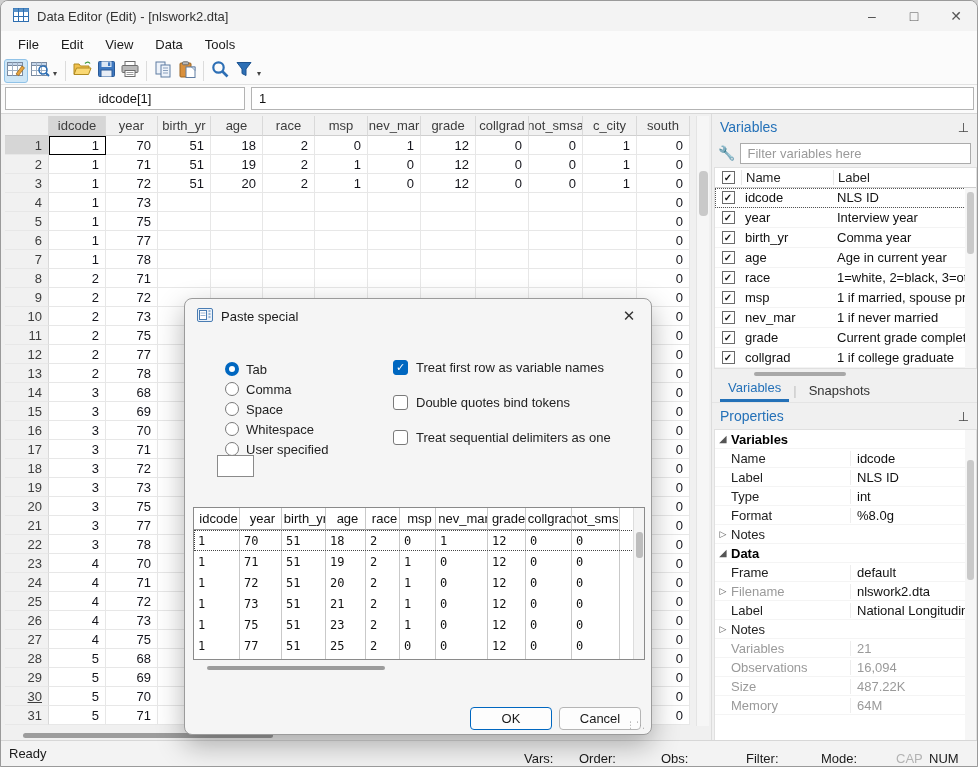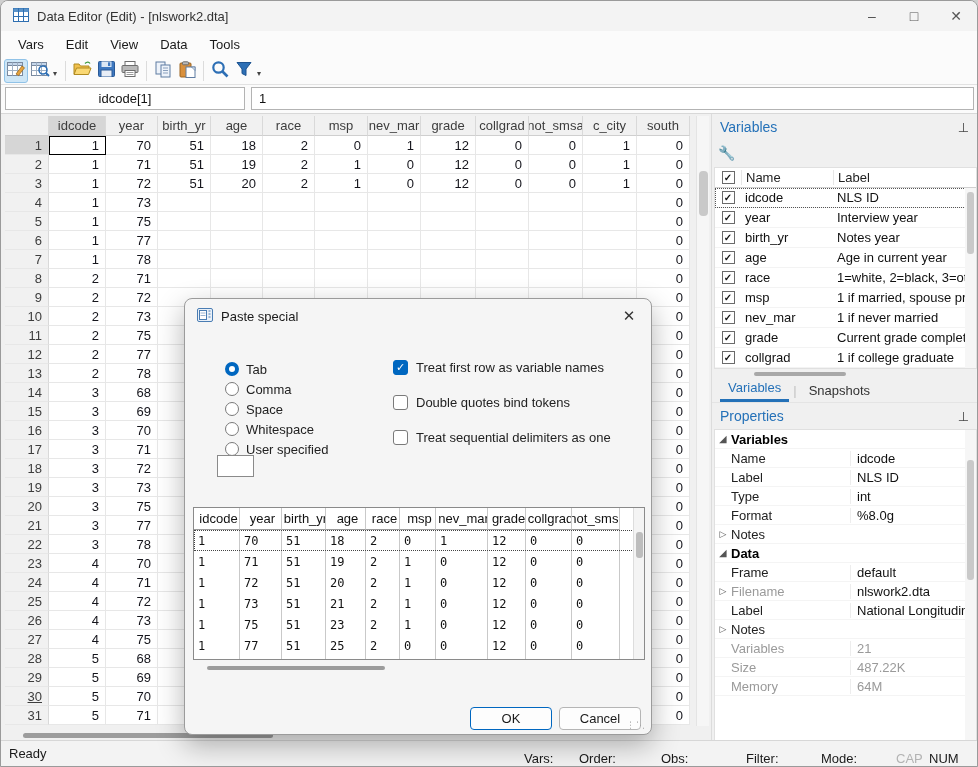--- a/index.html
+++ b/index.html
@@ -134,21 +134,21 @@
     </span>
     <span class="title">Data Editor (Edit) - [nlswork2.dta]</span>
     <div class="wincontrols">
       <div class="winbtn">–</div>
       <div class="winbtn">□</div>
       <div class="winbtn">✕</div>
     </div>
   </div>
 
   <div class="menubar" id="menubar">
-      <span class="menuitem">Vars</span>
+      <span class="menuitem">File</span>
       <span class="menuitem">Edit</span>
       <span class="menuitem">View</span>
       <span class="menuitem">Data</span>
       <span class="menuitem">Tools</span>
     </div>
 
   <div class="toolbar">
     <div class="tbtn active">
       <span>
         <svg width="19" height="17" viewBox="0 0 19 17">
@@ -742,20 +742,21 @@
         <div class="thumb" style="left:18px;width:250px;"></div>
       </div>
 
     <div class="rightpanel">
       <div class="panetitle">
         <span>Variables</span>
         <span class="pin">⊥</span>
       </div>
       <div class="filterrow">
         <span class="wrench">🔧</span>
+        <div class="filterinput">Filter variables here</div>
       </div>
       <div class="varlist">
         <div class="vlhead">
           <span class="c1">
               <span class="cb">✓</span>
             </span>
           <span class="c2">Name</span>
           <span class="c3">Label</span>
         </div>
         <div id="varrows">
@@ -771,21 +772,21 @@
                 <span class="cb">✓</span>
               </span>
               <span class="c2">year</span>
               <span class="c3">Interview year</span>
             </div>
             <div class="vlrow">
               <span class="c1">
                 <span class="cb">✓</span>
               </span>
               <span class="c2">birth_yr</span>
-              <span class="c3">Notes year</span>
+              <span class="c3">Comma year</span>
             </div>
             <div class="vlrow">
               <span class="c1">
                 <span class="cb">✓</span>
               </span>
               <span class="c2">age</span>
               <span class="c3">Age in current year</span>
             </div>
             <div class="vlrow">
               <span class="c1">
@@ -895,20 +896,25 @@
               </div>
               <div class="prow">
                 <span class="tri">▷</span>
                 <span class="plabel">Notes</span>
                 <span class="pvalue"></span>
               </div>
               <div class="prow grayed">
                 <span class="tri"></span>
                 <span class="plabel">Variables</span>
                 <span class="pvalue">21</span>
+              </div>
+              <div class="prow grayed">
+                <span class="tri"></span>
+                <span class="plabel">Observations</span>
+                <span class="pvalue">16,094</span>
               </div>
               <div class="prow grayed">
                 <span class="tri"></span>
                 <span class="plabel">Size</span>
                 <span class="pvalue">487.22K</span>
               </div>
               <div class="prow grayed">
                 <span class="tri"></span>
                 <span class="plabel">Memory</span>
                 <span class="pvalue">64M</span>

